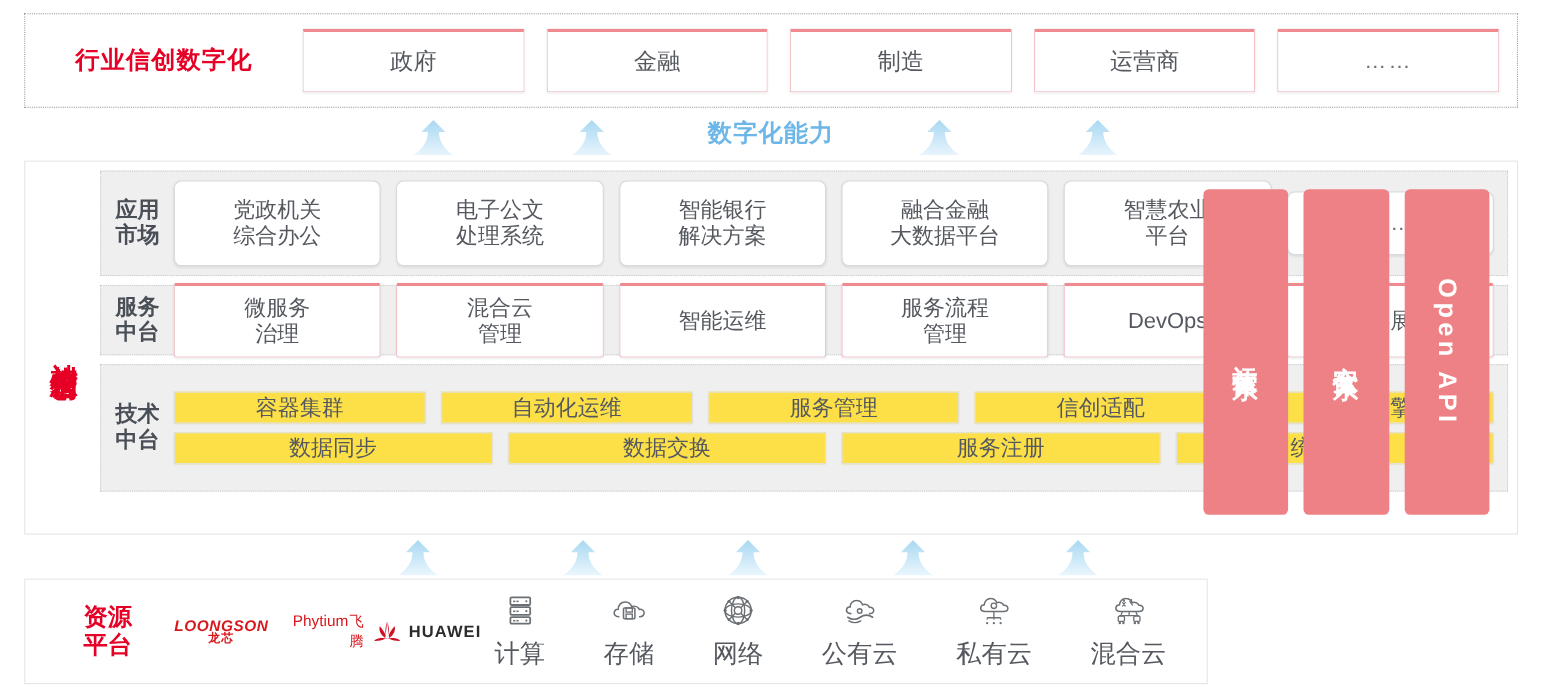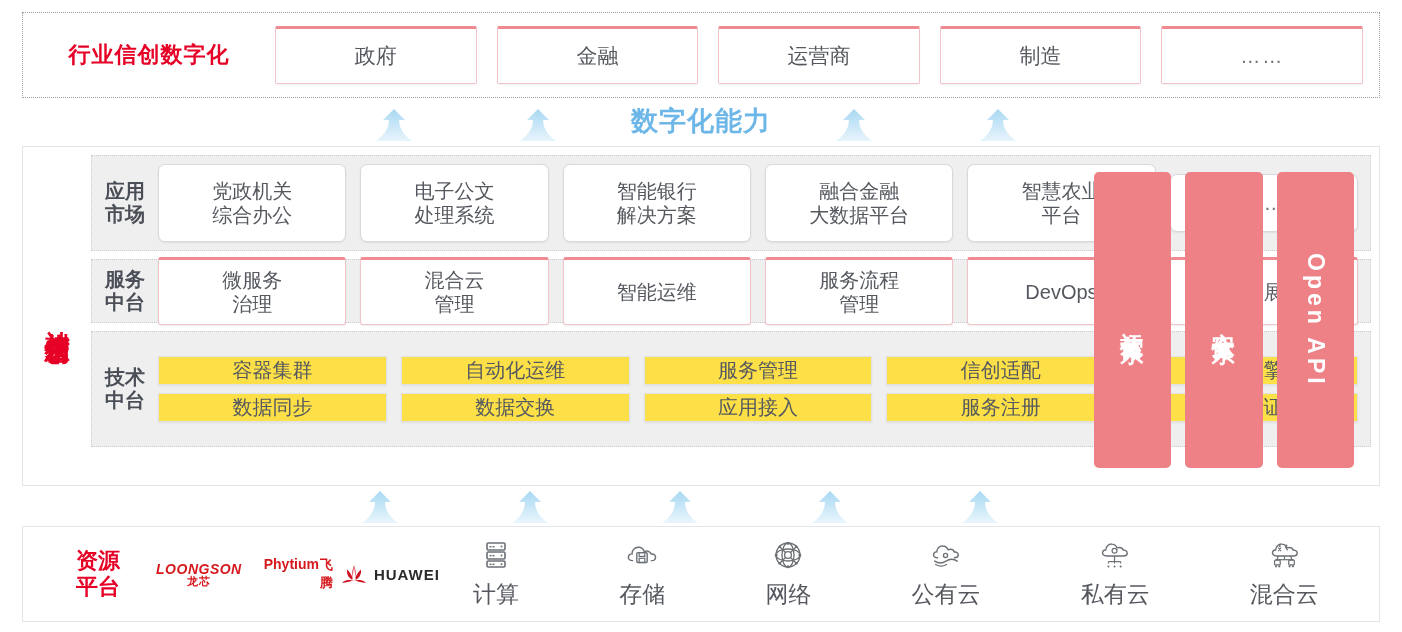--- a/index.html
+++ b/index.html
@@ -40,21 +40,21 @@
   }
   .ind-card.dots{color:#6b7075;letter-spacing:2px;font-size:20px;}
 
   
   .arrow-band-1{
     position:absolute;left:22px;top:100px;width:1358px;height:42px;
   }
   .cap-label{
     position:absolute;left:0;top:0;width:1358px;height:42px;
     display:flex;align-items:center;justify-content:center;
-    color:#6db6e8;font-size:27px;font-weight:bold;letter-spacing:1px;
+    color:#6db6e8;font-size:22px;font-weight:bold;letter-spacing:1px;
     pointer-events:none;
   }
   .uarrow{
     position:absolute;bottom:0;width:40px;height:34px;
   }
   .uarrow svg{display:block;width:40px;height:34px;}
 
   
   .main-band{
     position:absolute;left:22px;top:146px;width:1358px;height:340px;
@@ -141,40 +141,40 @@
     font-size:23px;
   }
 
   
   .arrow-band-2{
     position:absolute;left:22px;top:488px;width:1358px;height:36px;
   }
 
   
   .res-band{
-    position:absolute;left:22px;top:526px;width:1358px;height:96px;
+    position:absolute;left:22px;top:526px;width:1076px;height:96px;
     border:1px solid #e3e5e8;background:#fff;box-sizing:border-box;
     display:flex;align-items:center;
   }
   .res-title{
     width:150px;flex:0 0 150px;text-align:center;
     color:#e60026;font-weight:bold;font-size:22px;line-height:1.2;
   }
   .logo-group{
     width:250px;flex:0 0 250px;
     display:flex;flex-direction:row;align-items:center;justify-content:center;gap:8px;
   }
   .logo-line{display:flex;align-items:center;justify-content:center;gap:22px;}
   .logo-loongson{display:flex;flex-direction:column;align-items:center;line-height:1;}
   .logo-loongson .ls-en{
     color:#d6191e;font-weight:bold;font-style:italic;font-size:14px;letter-spacing:.5px;
   }
   .logo-loongson .ls-cn{color:#d6191e;font-weight:bold;font-size:11px;letter-spacing:1px;}
   .logo-phytium{
-    color:#d6191e;font-weight:bold;font-size:14px;letter-spacing:0;display:flex;align-items:baseline;
+    color:#d6191e;font-weight:normal;font-size:14px;letter-spacing:0;display:flex;align-items:baseline;
   }
   .logo-phytium .pt-cn{font-size:13px;margin-left:1px;}
   .logo-huawei{display:flex;align-items:center;gap:7px;}
   .logo-huawei .hw-mark{width:26px;height:20px;}
   .logo-huawei .hw-name{color:#2b2b2b;font-weight:bold;font-size:15px;letter-spacing:1px;}
 
   .res-items{
     flex:1 1 auto;display:flex;align-items:center;justify-content:space-around;
     padding-right:10px;
   }
@@ -185,22 +185,22 @@
 </head>
 <body>
 
 <div class="canvas">
 
   <div class="industry-band">
     <div class="industry-title">行业信创数字化</div>
     <div class="industry-cards">
       <div class="ind-card">政府</div>
       <div class="ind-card">金融</div>
+      <div class="ind-card">制造</div>
       <div class="ind-card">运营商</div>
-      <div class="ind-card">制造</div>
       <div class="ind-card dots">……</div>
     </div>
   </div>
 
   <div class="arrow-band-1">
     <div class="uarrow" style="left:352px">
       <svg viewBox="0 0 40 34">
           <defs>
             <linearGradient id="ga1" x1="0" y1="1" x2="0" y2="0">
               <stop offset="0" stop-color="#e8f4fc"></stop>
@@ -290,21 +290,20 @@
           <div class="sub-row">
             <div class="tech-card">容器集群</div>
             <div class="tech-card">自动化运维</div>
             <div class="tech-card">服务管理</div>
             <div class="tech-card">信创适配</div>
             <div class="tech-card">流程引擎</div>
           </div>
           <div class="sub-row">
             <div class="tech-card">数据同步</div>
             <div class="tech-card">数据交换</div>
-            <div class="tech-card">应用接入</div>
             <div class="tech-card">服务注册</div>
             <div class="tech-card">统一认证</div>
           </div>
         </div>
       </div>
 
     </div>
   </div>
 
   <div class="pillars">

